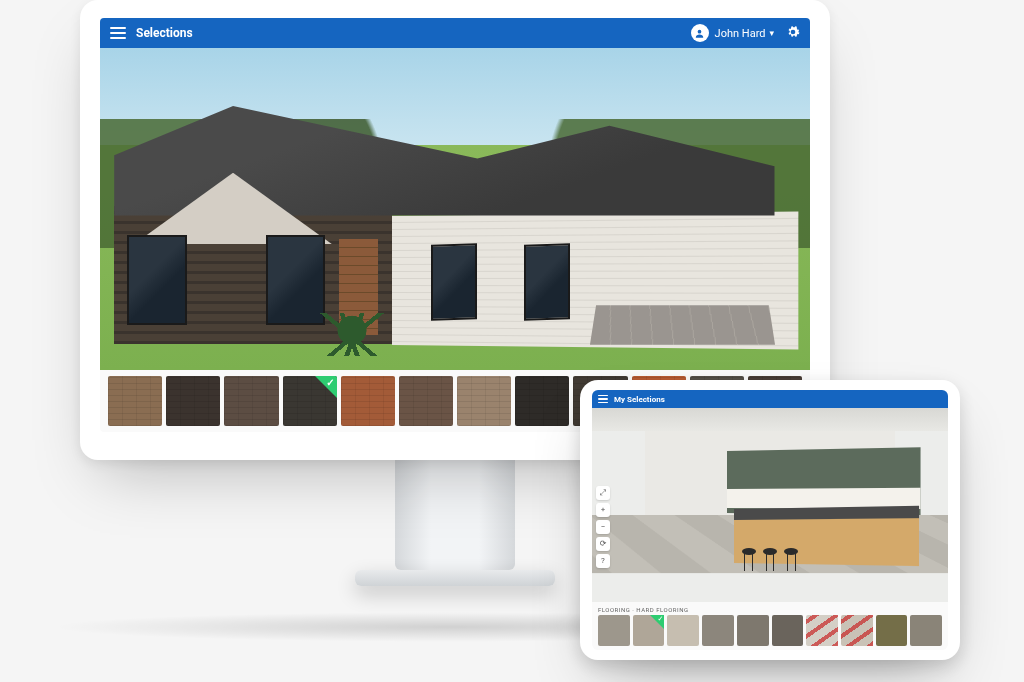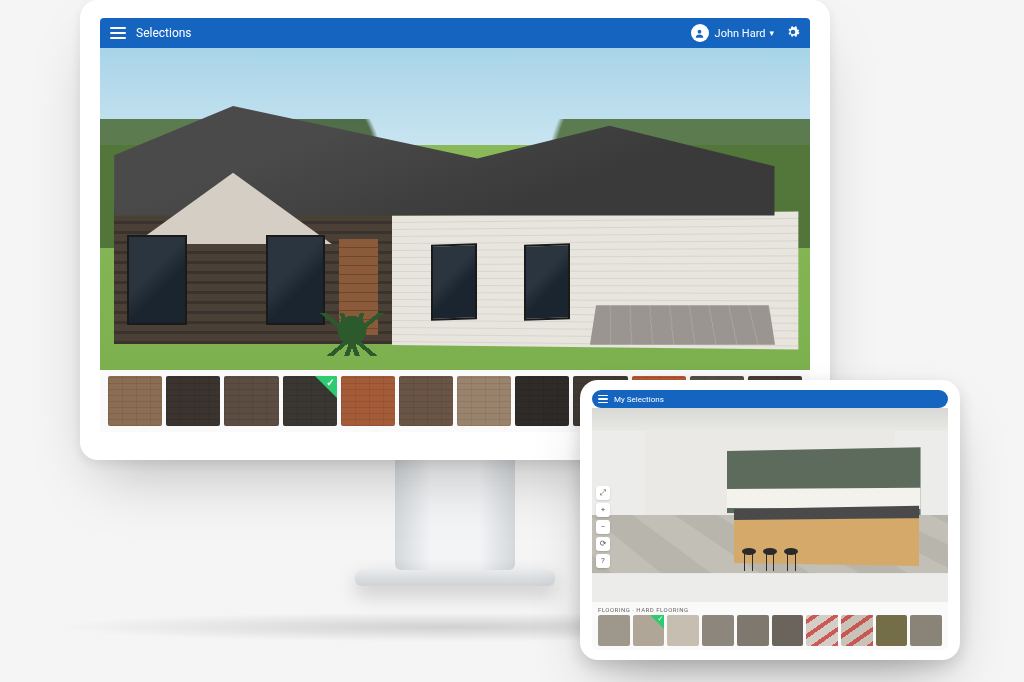--- a/index.html
+++ b/index.html
@@ -74,21 +74,21 @@
   padding: 0 10px;
   font-size: 12px;
   flex-shrink: 0;
 }
 .hamburger {
   width: 16px; height: 12px;
   margin-right: 10px;
   display: flex; flex-direction: column; justify-content: space-between;
 }
 .hamburger span { height: 2px; background: #fff; border-radius: 1px; }
-.header-title { font-weight: 400; }
+.header-title { font-weight: 700; }
 .header-spacer { flex: 1; }
 .avatar {
   width: 18px; height: 18px; border-radius: 50%; background: #fff;
   margin-right: 6px; display: flex; align-items: center; justify-content: center;
   color: #1565c0; font-size: 11px;
 }
 .user-name { margin-right: 4px; font-size: 11px; }
 .chevron { margin-right: 12px; font-size: 9px; }
 .gear { font-size: 14px; }
 
@@ -231,21 +231,21 @@
   padding: 10px 12px;
   box-shadow: 0 30px 60px -20px rgba(0,0,0,0.3), 0 6px 18px rgba(0,0,0,0.15);
 }
 .tablet-screen {
   width: 100%; height: 100%;
   border-radius: 6px;
   overflow: hidden;
   display: flex; flex-direction: column;
   background: #fff;
 }
-.tablet .header { height: 18px; font-size: 8px; padding: 0 6px; border-radius: 9px; }
+.tablet .header { height: 18px; font-size: 8px; padding: 0 6px; }
 .tablet .header .hamburger { width: 10px; height: 8px; margin-right: 6px; }
 .tablet .header .hamburger span { height: 1.3px; }
 
 .interior {
   flex: 1;
   position: relative;
   background: #ecedeb;
   overflow: hidden;
 }
 .floor {

